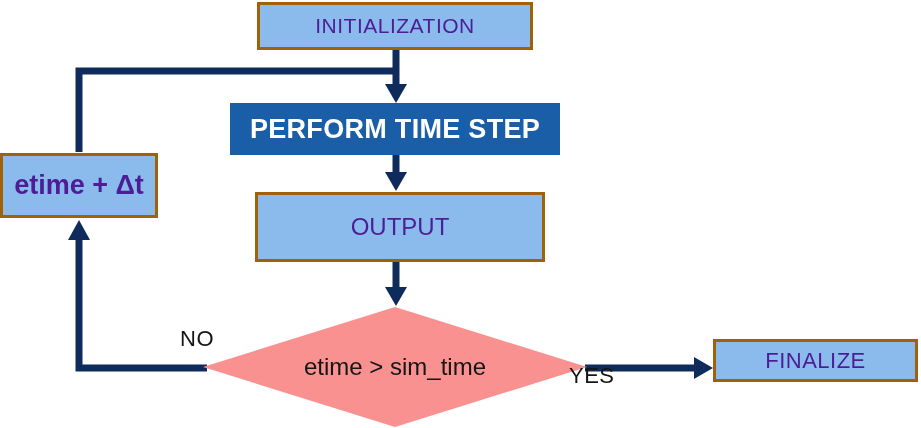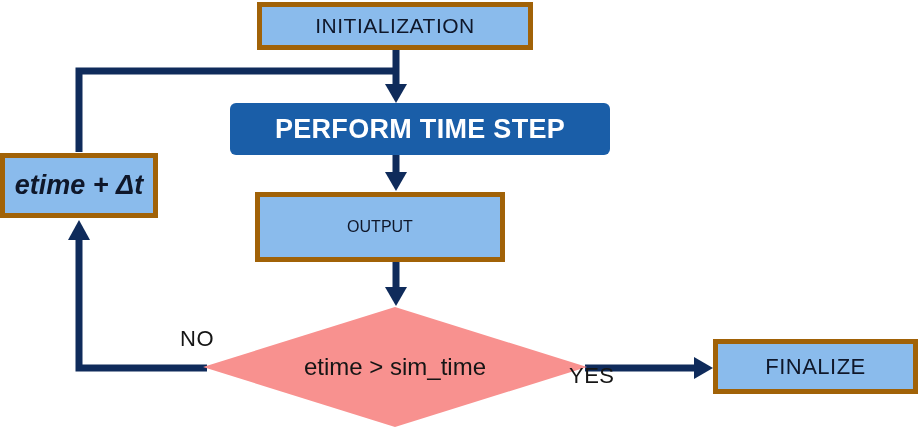--- a/index.html
+++ b/index.html
@@ -24,56 +24,54 @@
   .node {
     position: absolute;
     display: flex;
     align-items: center;
     justify-content: center;
     text-align: center;
     box-sizing: border-box;
   }
   .node.light {
     background: #8ABBEC;
-    border: 5px solid #a16207;
-    color: #0f172a;
+    border: 3px solid #a16207;
+    color: #4c1d95;
   }
   .node-init {
     left: 257px; top: 2px;
     width: 276px; height: 48px;
     font-size: 21px;
     letter-spacing: 0.5px;
   }
   .node-perform {
     left: 230px; top: 103px;
-    width: 380px; height: 52px;
+    width: 330px; height: 52px;
     background: #1A5EA8;
     color: #ffffff;
     font-size: 27px;
     font-weight: bold;
     letter-spacing: 0.3px;
-    border-radius: 6px;
   }
   .node-output {
     left: 255px; top: 192px;
-    width: 250px; height: 70px;
-    font-size: 16px;
+    width: 290px; height: 70px;
+    font-size: 24px;
     line-height: 30px;
     flex-direction: column;
   }
   .node-etime {
     left: 0px; top: 153px;
     width: 158px; height: 65px;
     font-size: 27px;
     font-weight: bold;
-    font-style: italic;
   }
   .node-finalize {
     left: 713px; top: 339px;
-    width: 205px; height: 55px;
+    width: 205px; height: 43px;
     font-size: 22px;
     letter-spacing: 0.5px;
   }
   .diamond {
     position: absolute;
     left: 203px; top: 307px;
     width: 384px; height: 120px;
     background: #F8918F;
     clip-path: polygon(50% 0, 100% 50%, 50% 100%, 0 50%);
     display: flex;

